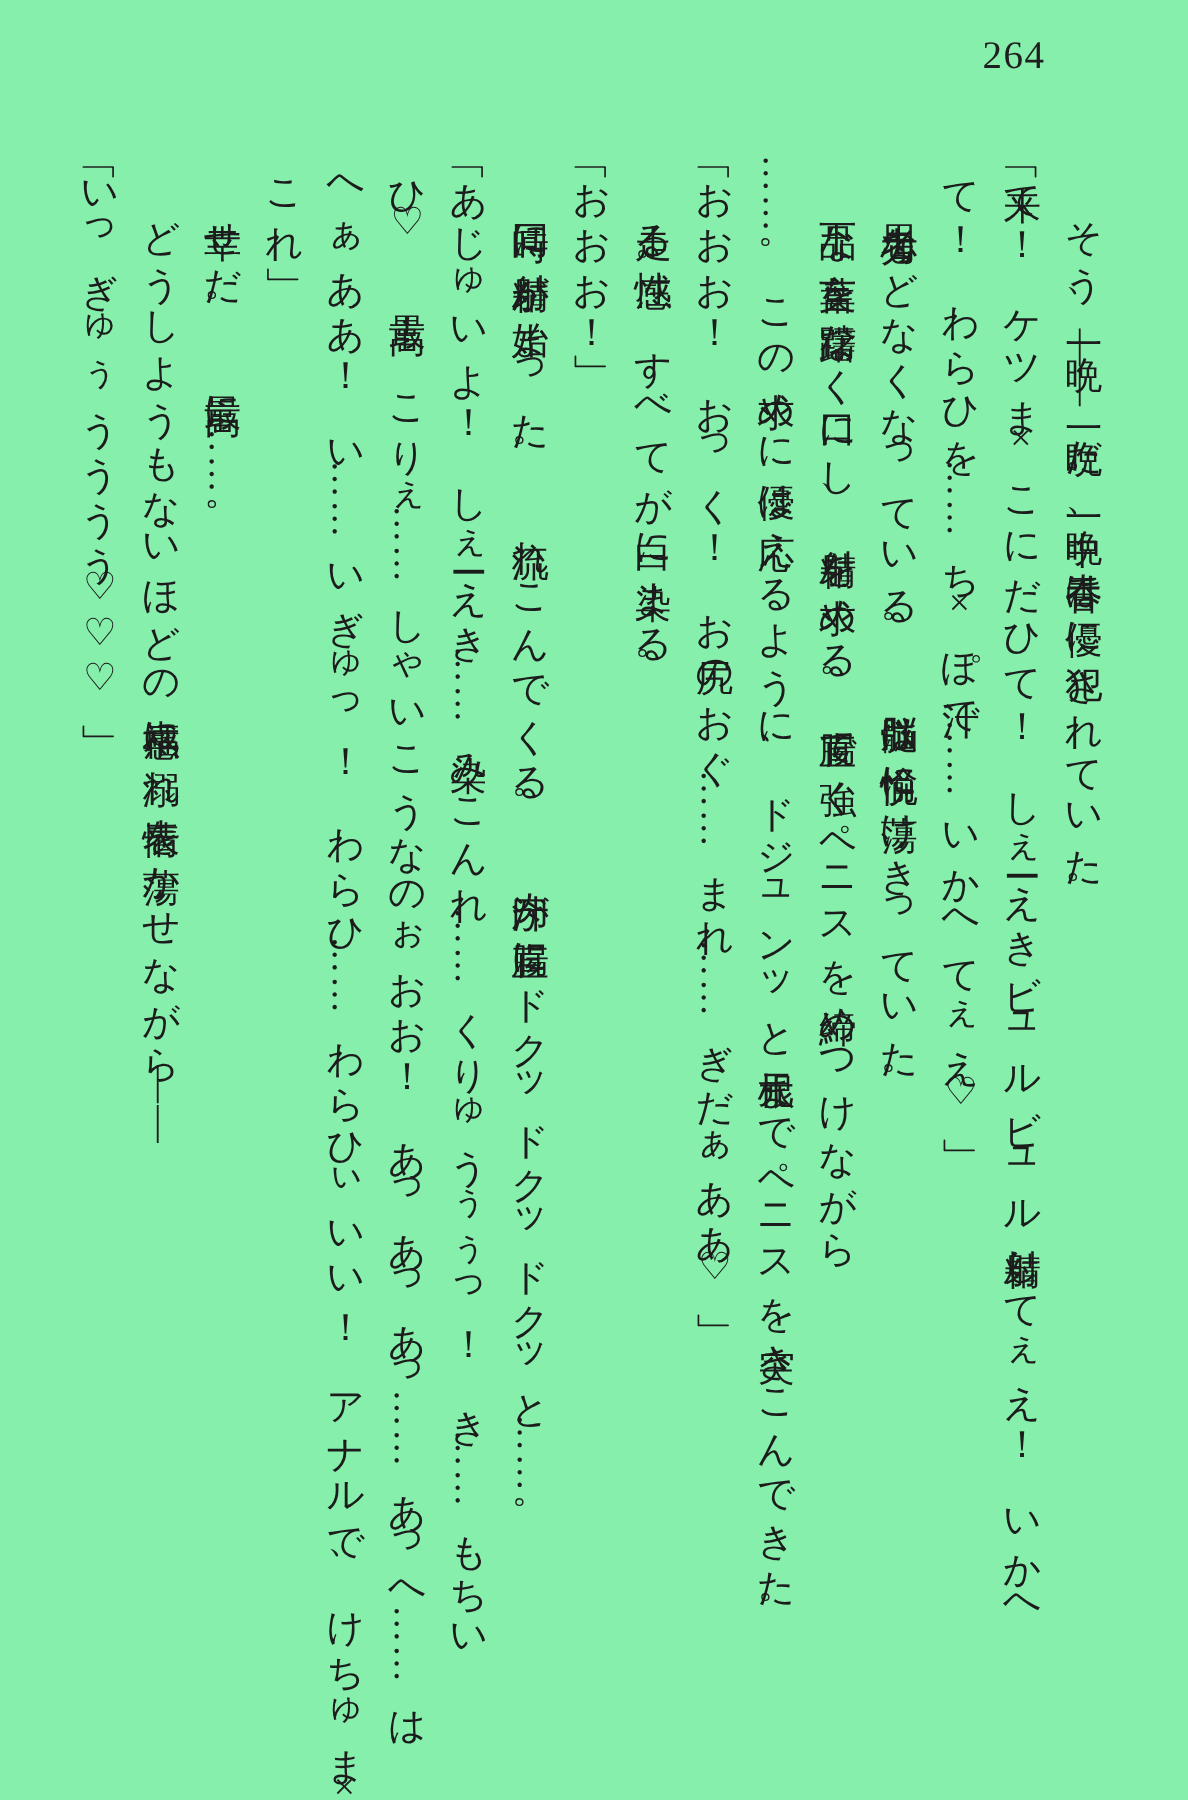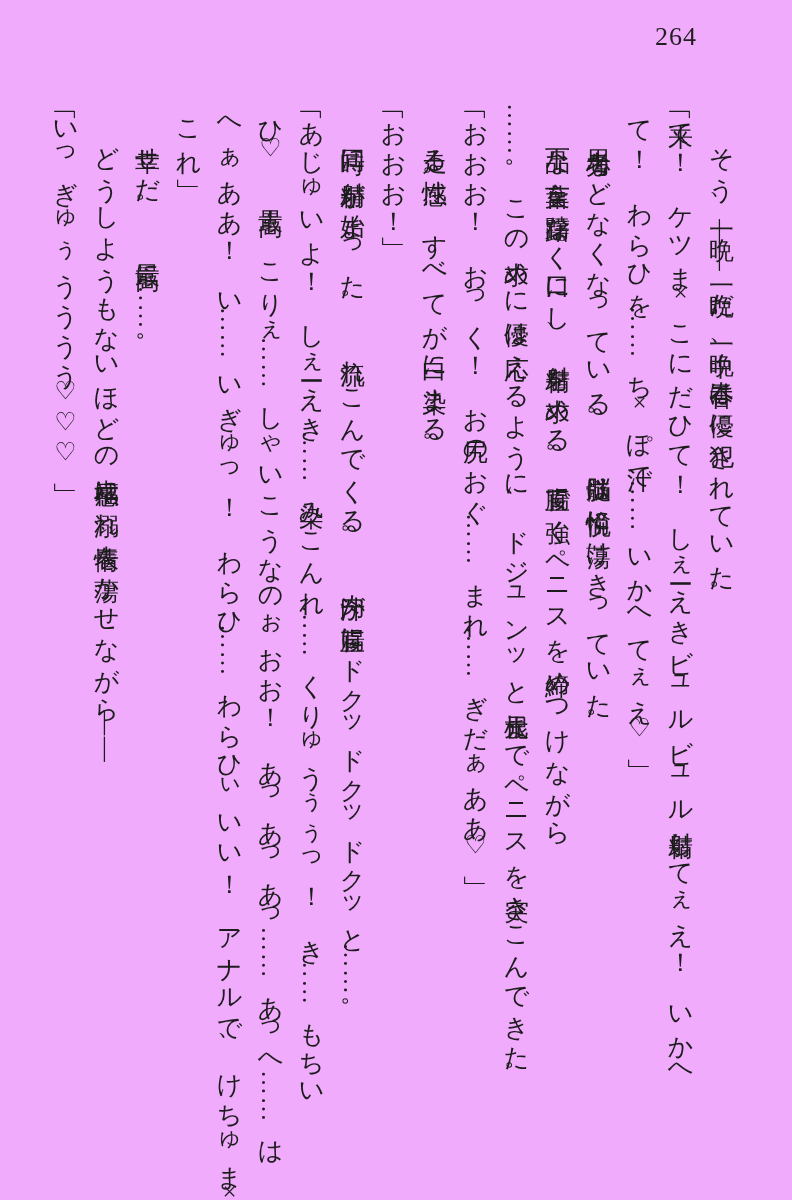--- a/index.html
+++ b/index.html
@@ -4,21 +4,21 @@
 <style>
   html, body {
     margin: 0;
     padding: 0;
     background: #ffffff;
   }
   .page {
     position: relative;
     width: 792px;
     height: 1200px;
-    background: #f0abfc;
+    background: #86efac;
     overflow: hidden;
     font-family: "Liberation Serif", "DejaVu Serif", serif;
   }
   .page-number {
     position: absolute;
     top: 22px;
     left: 655px;
     font-size: 26px;
     letter-spacing: 1px;
     color: #1f1f1f;

